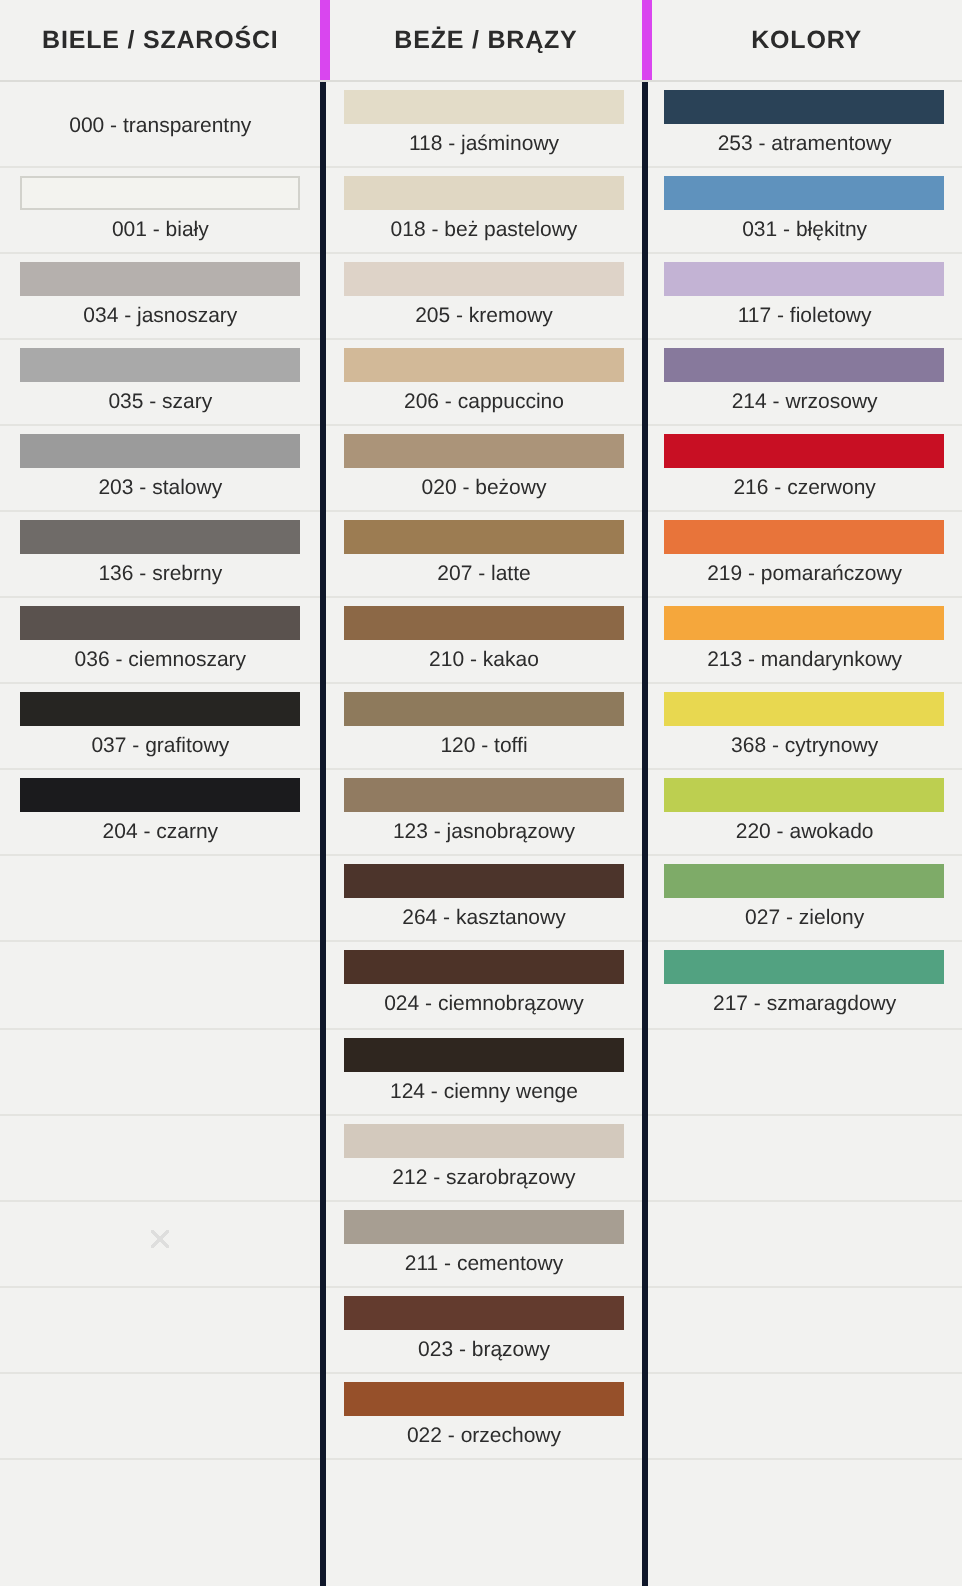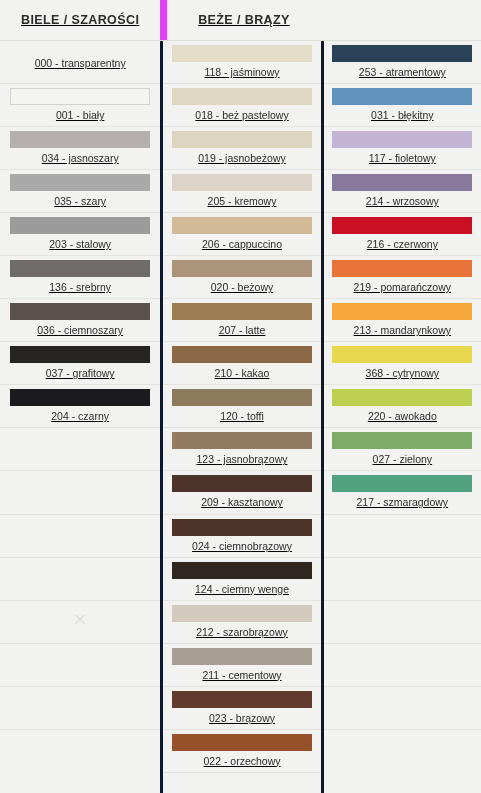--- a/index.html
+++ b/index.html
@@ -12,21 +12,20 @@
     height: 793px;
     font-family: "Liberation Sans", sans-serif;
     overflow: hidden;
   }
   #chart {
     position: relative;
     width: 481px;
     height: 793px;
     background: #f2f2f0;
     box-sizing: border-box;
-    text-decoration: underline;
   }
   
   .header-row {
     display: flex;
     height: 40px;
     background: #f2f2f0;
     border-bottom: 1px solid #dcdcd8;
   }
   .header-cell {
     flex: 0 0 160.33px;
@@ -34,21 +33,21 @@
     display: flex;
     align-items: center;
     justify-content: center;
     font-size: 12.5px;
     font-weight: bold;
     letter-spacing: 0.4px;
     color: #2b2b2b;
     box-sizing: border-box;
   }
   .header-cell + .header-cell {
-    border-left: 7px solid #d946ef;
+    border-left: 5px solid #d946ef;
     text-align: center;
   }
   
   .grid {
     display: flex;
     height: 752px;
   }
   .column {
     flex: 0 0 160.33px;
     width: 160.33px;
@@ -107,20 +106,21 @@
   }
 </style>
 </head>
 <body>
 
 <div id="chart">
 
   <div class="header-row">
     <div class="header-cell">BIELE / SZAROŚCI</div>
     <div class="header-cell">BEŻE / BRĄZY</div>
+    <div class="header-cell">KOLORY</div>
   </div>
 
   <div class="grid">
     <div class="column">
         <div class="cell noswatch">
           <div class="swatch-label">000 - transparentny</div>
         </div>
         <div class="cell">
           <div class="swatch outlined" style="background: rgb(243, 243, 239);"></div>
           <div class="swatch-label">001 - biały</div>
@@ -166,24 +166,20 @@
     <div class="column">
         <div class="cell">
           <div class="swatch" style="background: rgb(227, 220, 200);"></div>
           <div class="swatch-label">118 - jaśminowy</div>
         </div>
         <div class="cell">
           <div class="swatch" style="background: rgb(224, 215, 195);"></div>
           <div class="swatch-label">018 - beż pastelowy</div>
         </div>
         <div class="cell">
-          <div class="swatch" style="background: rgb(222, 213, 193);"></div>
-          <div class="swatch-label">019 - jasnobeżowy</div>
-        </div>
-        <div class="cell">
           <div class="swatch" style="background: rgb(222, 211, 200);"></div>
           <div class="swatch-label">205 - kremowy</div>
         </div>
         <div class="cell">
           <div class="swatch" style="background: rgb(210, 185, 152);"></div>
           <div class="swatch-label">206 - cappuccino</div>
         </div>
         <div class="cell">
           <div class="swatch" style="background: rgb(171, 148, 121);"></div>
           <div class="swatch-label">020 - beżowy</div>
@@ -199,21 +195,21 @@
         <div class="cell">
           <div class="swatch" style="background: rgb(142, 122, 92);"></div>
           <div class="swatch-label">120 - toffi</div>
         </div>
         <div class="cell">
           <div class="swatch" style="background: rgb(145, 123, 97);"></div>
           <div class="swatch-label">123 - jasnobrązowy</div>
         </div>
         <div class="cell">
           <div class="swatch" style="background: rgb(76, 52, 43);"></div>
-          <div class="swatch-label">209 - kasztanowy</div>
+          <div class="swatch-label">264 - kasztanowy</div>
         </div>
         <div class="cell">
           <div class="swatch" style="background: rgb(77, 51, 40);"></div>
           <div class="swatch-label">024 - ciemnobrązowy</div>
         </div>
         <div class="cell">
           <div class="swatch" style="background: rgb(47, 38, 31);"></div>
           <div class="swatch-label">124 - ciemny wenge</div>
         </div>
         <div class="cell">

